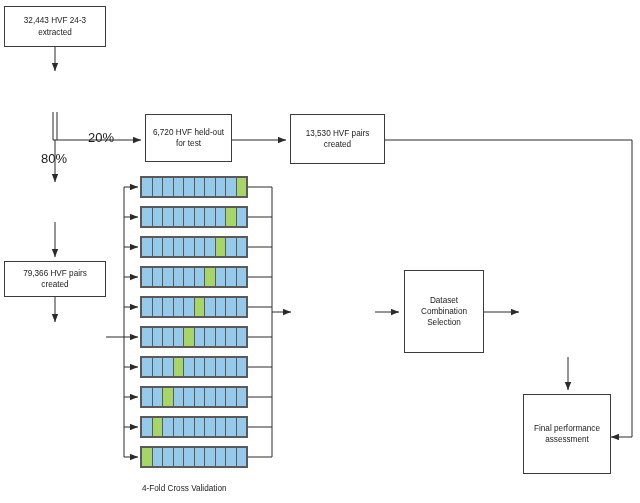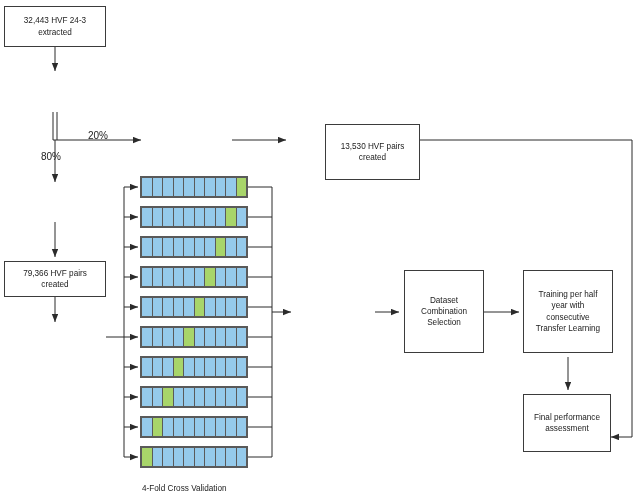--- a/index.html
+++ b/index.html
@@ -33,21 +33,21 @@
     justify-content: center;
     text-align: center;
     color: #1b1b1b;
     font-size: 8.2px;
     line-height: 1.38;
     padding: 2px 4px;
   }
   .node span { display: block; }
   .edge-label {
     position: absolute;
-    font-size: 10px;
+    font-size: 13px;
     color: #1b1b1b;
     white-space: nowrap;
   }
   .caption {
     position: absolute;
     font-size: 8.2px;
     color: #1b1b1b;
     white-space: nowrap;
   }
   .fold-row {
@@ -131,48 +131,46 @@
       <path d="M568,357 L568,390" marker-end="url(#ah)"></path>
     </g>
   </svg>
 
   <div class="node" style="left:4px; top:6px; width:102px; height:41px;">
     <span style="white-space:pre-line;">32,443 HVF 24-3
 extracted</span>
   </div>
 
 
-
-  <div class="node" style="left:290px; top:124px; width:95px; height:56px;margin-left:35px;">
+  <div class="node" style="left:145px; top:114px; width:87px; height:48px;">
+    <span style="white-space:pre-line;">6,720 HVF held-out
+for test</span>
+  </div>
+
+  <div class="node" style="left:290px; top:114px; width:95px; height:50px;">
     <span style="white-space:pre-line;">13,530 HVF pairs
 created</span>
   </div>
 
 
   <div class="node" style="left:4px; top:261px; width:102px; height:36px;">
     <span style="white-space:pre-line;">79,366 HVF pairs
 created</span>
   </div>
 
 
 
   <div class="node" style="left:404px; top:270px; width:80px; height:83px;">
     <span style="white-space:pre-line;">Dataset
 Combination
 Selection</span>
   </div>
 
-  <div class="node" style="left:523px; top:270px; width:90px; height:83px;">
-    <span style="white-space:pre-line;">Training per half
-year with
-consecutive
-Transfer Learning</span>
-  </div>
-
-  <div class="node" style="left:523px; top:394px; width:88px; height:58px;">
+
+  <div class="node" style="left:523px; top:394px; width:88px; height:80px;">
     <span style="white-space:pre-line;">Final performance
 assessment</span>
   </div>
 
   <div class="edge-label" style="left:88px; top:130px;">20%</div>
   <div class="edge-label" style="left:41px; top:151px;">80%</div>
 
   <div id="folds">
       <div class="fold-row" style="left: 140px; top: 176px; width: 108px; height: 22px;">
         <div class="fold-cell" style="background: rgb(149, 202, 235);"></div>

